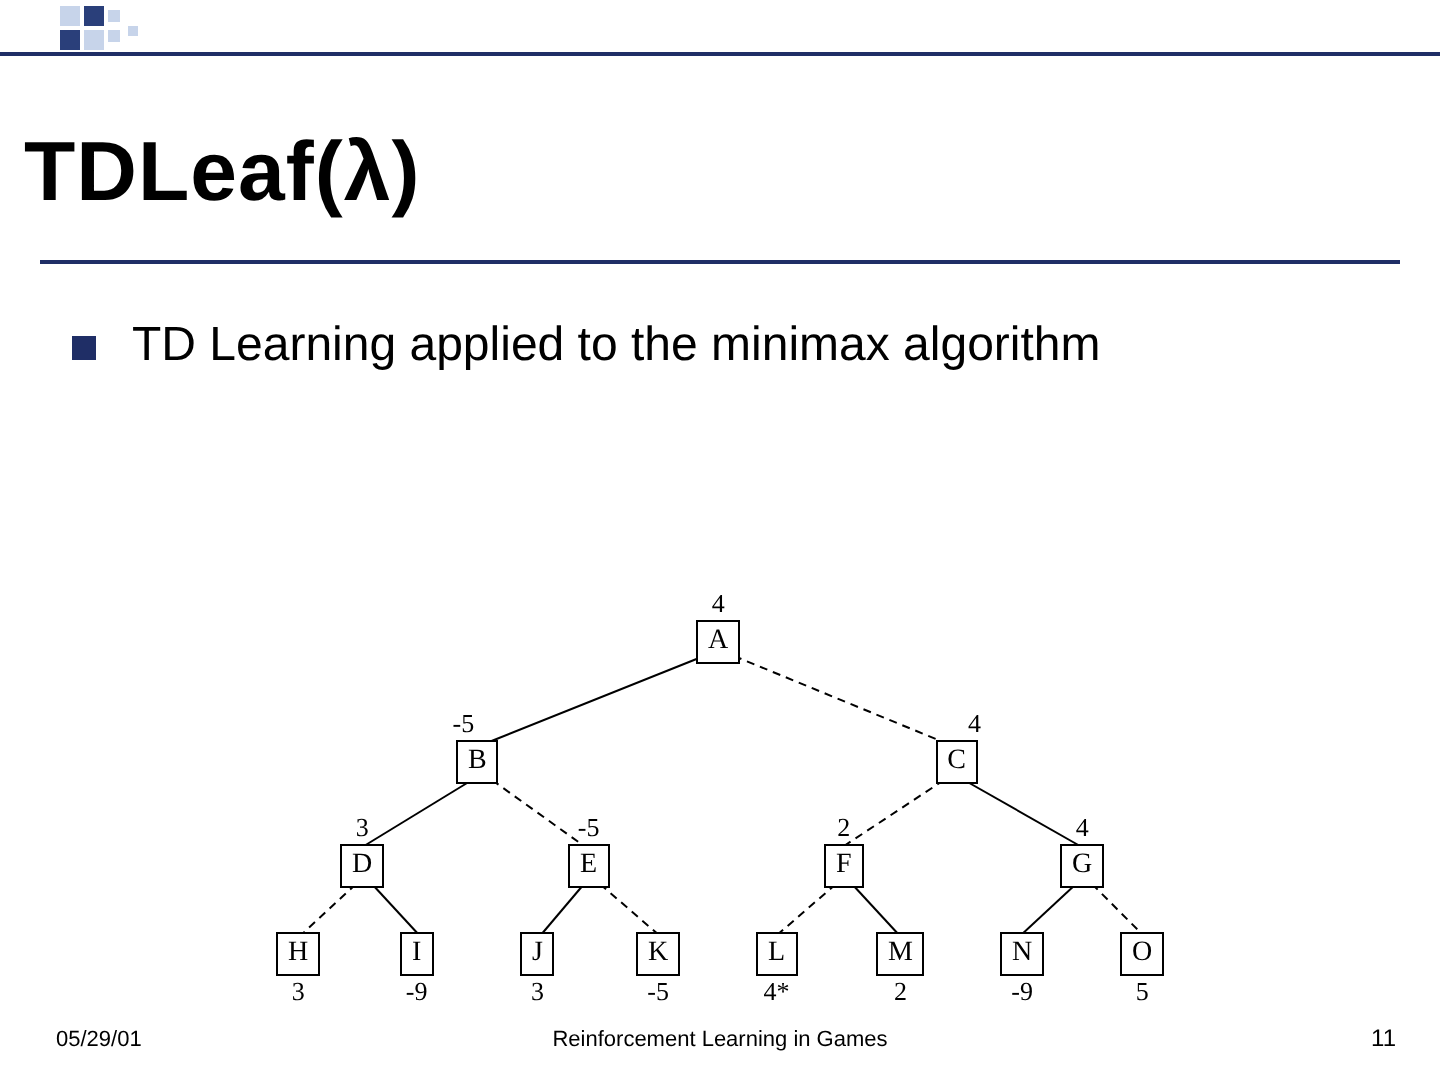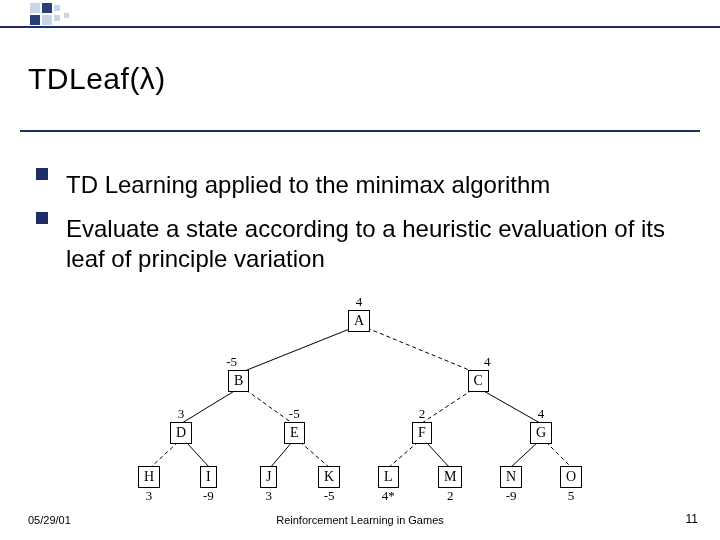--- a/index.html
+++ b/index.html
@@ -4,25 +4,25 @@
 <style>
   * { box-sizing: border-box; margin: 0; padding: 0; }
   html, body { width: 720px; height: 540px; font-family: Arial, Helvetica, sans-serif; background: #fff; color: #000; }
   .slide { width: 720px; height: 540px; position: relative; }
   .accent-bar { position: absolute; top: 0; left: 0; right: 0; height: 26px; }
   .accent-blocks { position: absolute; left: 30px; top: 3px; width: 58px; height: 22px; }
   .sq { position: absolute; background: #c7d4ea; }
   .sq.d { background: #2a3f7a; }
   .hr-top { position: absolute; left: 0; right: 0; top: 26px; height: 2px; background: #1f2e66; }
   .hr-title { position: absolute; left: 20px; right: 20px; top: 130px; height: 2px; background: #1f2e66; }
-  .title { position: absolute; left: 28px; top: 62px; font-size: 30px; font-weight: 400; letter-spacing: 0.5px; }
+  .title { position: absolute; left: 12px; top: 62px; font-size: 42px; font-weight: 700; letter-spacing: 0.5px; }
   .body { position: absolute; left: 36px; right: 30px; top: 158px; font-size: 24px; line-height: 1.25; }
   .body .row { display: flex; align-items: flex-start; margin-bottom: 2px; }
   .bullet { width: 12px; height: 12px; background: #1f2e66; margin-top: 10px; margin-right: 18px; flex-shrink: 0; }
-  .bullet-text { flex: 1; margin-top: 12px; }
+  .bullet-text { flex: 1; }
   .diagram { position: absolute; left: 122px; top: 298px; width: 480px; height: 200px; font-family: "Times New Roman", serif; }
   .footer-date { position: absolute; left: 28px; bottom: 14px; font-size: 11px; }
   .footer-center { position: absolute; left: 0; right: 0; bottom: 14px; text-align: center; font-size: 11px; }
   .footer-page { position: absolute; right: 22px; bottom: 14px; font-size: 12px; font-weight: normal; }
   .node { position: absolute; text-align: center; }
   .box { border: 1px solid #000; padding: 2px 5px; font-size: 14px; display: inline-block; min-width: 14px; background: #fff; }
   .val { font-size: 13px; display: block; }
   svg { position: absolute; left: 0; top: 0; width: 480px; height: 200px; }
 </style>
 </head>
@@ -43,24 +43,20 @@
   </div>
   <div class="hr-top"></div>
 
   <div class="title">TDLeaf(λ)</div>
   <div class="hr-title"></div>
 
   <div class="body">
     <div class="row">
       <div class="bullet"></div>
       <div class="bullet-text">TD Learning applied to the minimax algorithm</div>
-    </div>
-    <div class="row">
-      <div class="bullet"></div>
-      <div class="bullet-text">Evaluate a state according to a heuristic evaluation of its leaf of principle variation</div>
     </div>
   </div>
 
   <div class="diagram">
     <svg>
       <line x1="230" y1="30" x2="120" y2="74" stroke="#000"></line>
       <line x1="245" y1="30" x2="352" y2="74" stroke="#000" stroke-dasharray="4,3"></line>
       <line x1="114" y1="92" x2="60" y2="125" stroke="#000"></line>
       <line x1="124" y1="92" x2="170" y2="125" stroke="#000" stroke-dasharray="4,3"></line>
       <line x1="350" y1="92" x2="300" y2="125" stroke="#000" stroke-dasharray="4,3"></line>

